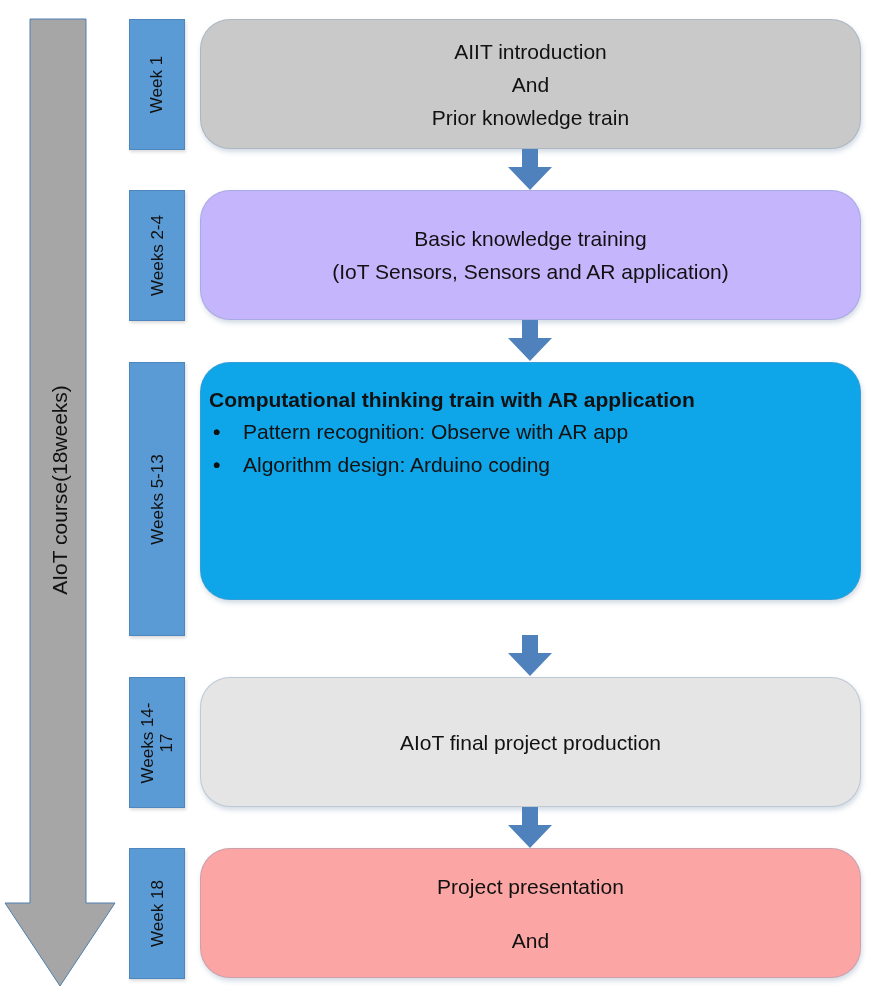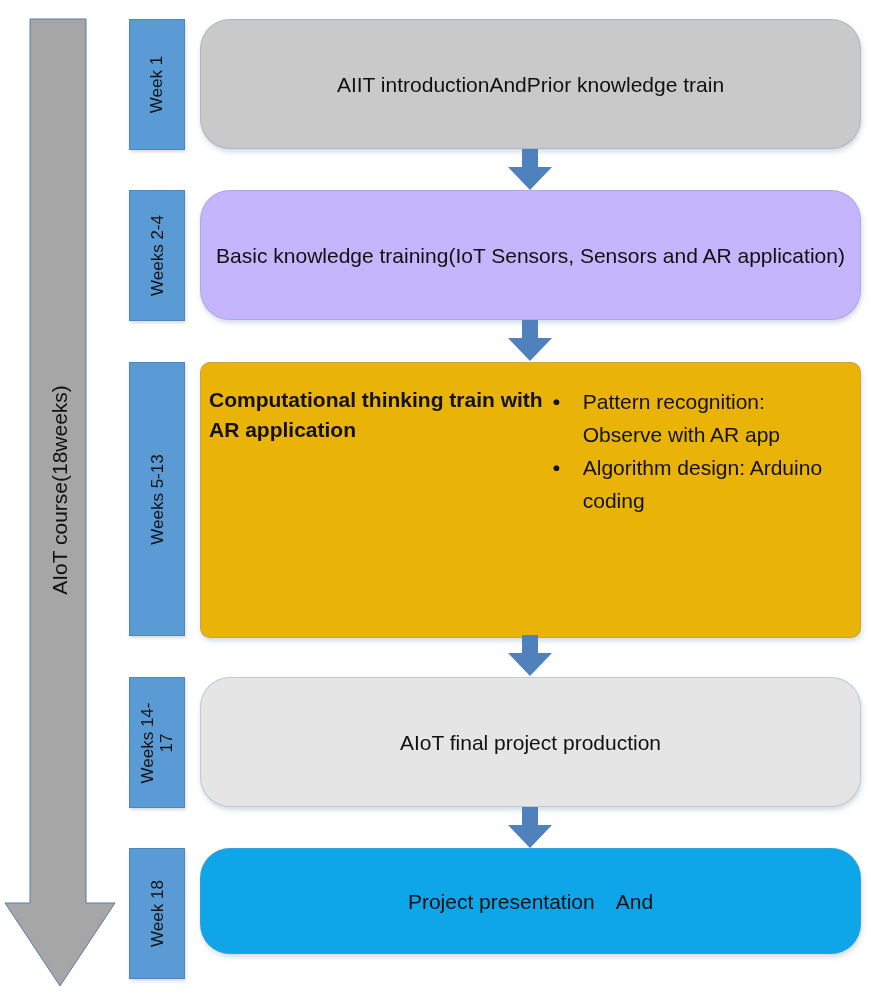--- a/index.html
+++ b/index.html
@@ -9,21 +9,21 @@
   .course-label { position: absolute; left: 30px; top: 350px; width: 60px; height: 280px;
                   display: flex; align-items: center; justify-content: center; }
   .course-label span { transform: rotate(-90deg); white-space: nowrap; font-size: 21px; color: #111; }
   .week { position: absolute; left: 129px; width: 54px; background: #5b9bd5;
           border: 1px solid #4f86bd; box-shadow: 1px 2px 3px rgba(0,0,0,0.15);
           display: flex; align-items: center; justify-content: center; }
   .week span { transform: rotate(-90deg); white-space: nowrap; font-size: 17px; line-height: 19px;
                text-align: center; color: #111; display: block; }
   .box { position: absolute; left: 200px; width: 661px; border-radius: 30px;
          border: 1px solid rgba(120,150,180,0.35); box-shadow: 1px 3px 5px rgba(80,110,150,0.25);
-         display: flex; flex-direction: row; align-items: center; justify-content: center;
+         display: flex; flex-direction: column; align-items: center; justify-content: center;
          font-family: "Liberation Sans Narrow", "Liberation Sans", sans-serif;
          font-size: 21px; line-height: 33px; text-align: center; box-sizing: border-box; }
   .box .line { display: block; }
   .box.left { align-items: flex-start; text-align: left; padding: 0 18px 0 8px; justify-content: flex-start; padding-top: 22px; }
   .box .heading { font-weight: bold; font-size: 21px; line-height: 30px; }
   .box ul { margin: 0; padding: 0; list-style: none; }
   .box li { position: relative; padding-left: 34px; font-size: 21px; line-height: 33px; }
   .box li .bullet { position: absolute; left: 4px; top: 0; }
   .flow-arrow { position: absolute; left: 507px; }
 </style>
@@ -60,35 +60,35 @@
   <span class="line">AIIT introduction</span>
   <span class="line">And</span>
   <span class="line">Prior knowledge train</span>
 </div>
 
 <div class="box" style="top:190px;height:130px;background:#c4b5fd;">
   <span class="line">Basic knowledge training</span>
   <span class="line">(IoT Sensors, Sensors and AR application)</span>
 </div>
 
-<div class="box left" style="top:362px;height:276px;background:#eab308;border-radius:10px;">
+<div class="box left" style="top:362px;height:238px;background:#0ea5e9;">
   <div class="heading">Computational thinking train with AR application</div>
   <ul>
     <li><span class="bullet">•</span></li>
     <li><span class="bullet">•</span><span>Pattern recognition: Observe with AR app</span></li>
     <li><span class="bullet">•</span></li>
     <li><span class="bullet">•</span><span>Algorithm design: Arduino coding</span></li>
   </ul>
 </div>
 
 <div class="box" style="top:677px;height:130px;background:#e5e5e5;">
   <span class="line">AIoT final project production</span>
 </div>
 
-<div class="box" style="top:848px;height:106px;background:#0ea5e9;gap:21px;">
+<div class="box" style="top:848px;height:130px;background:#fca5a5;gap:21px;">
   <span class="line">Project presentation</span>
   <span class="line">And</span>
 </div>
 
 <svg class="flow-arrow" style="top:149px;" width="46" height="42" viewBox="0 0 46 42">
   <path d="M15 0 L31 0 L31 18 L45 18 L23 41 L1 18 L15 18 Z" fill="#4f81bd"></path>
 </svg>
 <svg class="flow-arrow" style="top:320px;" width="46" height="42" viewBox="0 0 46 42">
   <path d="M15 0 L31 0 L31 18 L45 18 L23 41 L1 18 L15 18 Z" fill="#4f81bd"></path>
 </svg>

